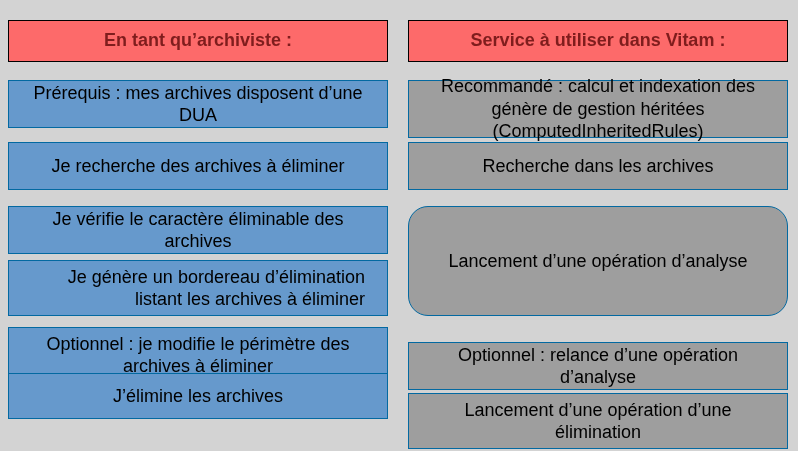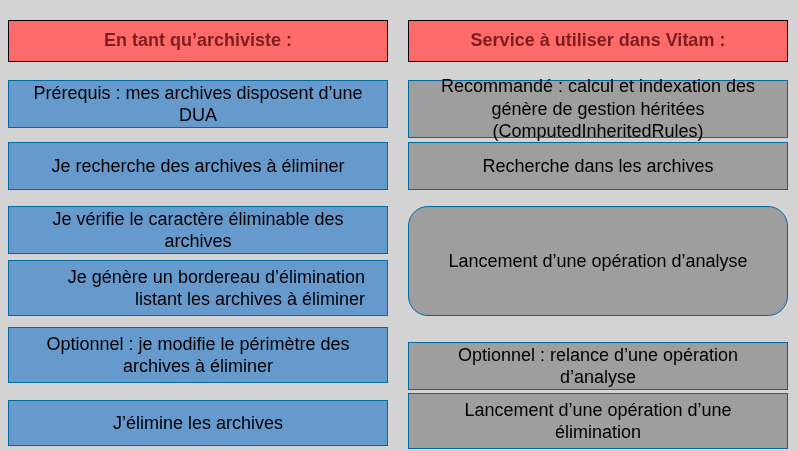--- a/index.html
+++ b/index.html
@@ -90,21 +90,21 @@
     </div>
 
     <div class="box box-blue" style="top:260px;height:56px;width:380px;text-align:right;">
       <span>Je génère un bordereau d’élimination listant les archives à éliminer</span>
     </div>
 
     <div class="box box-blue" style="top:327px;height:56px;width:380px;">
       <span>Optionnel : je modifie le périmètre des archives à éliminer</span>
     </div>
 
-    <div class="box box-blue" style="top:400px;height:46px;width:380px;">
+    <div class="box box-blue" style="top:373px;height:46px;width:380px;">
       <span>J’élimine les archives</span>
     </div>
   </div>
 
   <div class="col col-right">
     <div class="header">Service à utiliser dans Vitam :</div>
 
     <div class="box box-grey" style="top:80px;height:58px;width:380px;">
       <span>Recommandé : calcul et indexation des génère de gestion héritées (ComputedInheritedRules)</span>
     </div>

